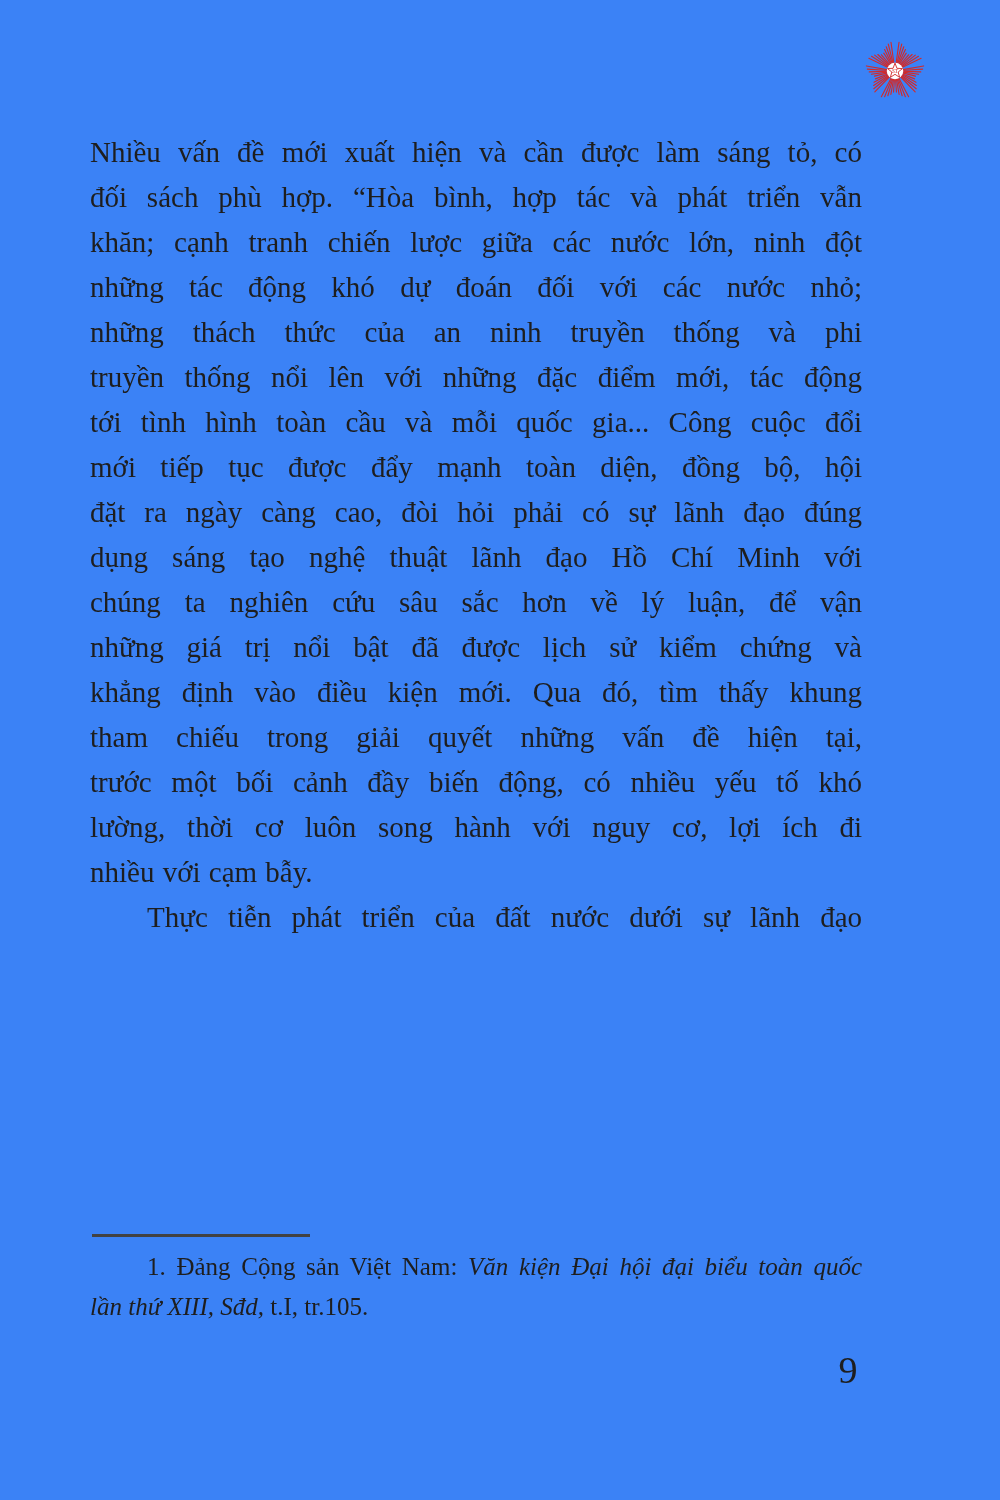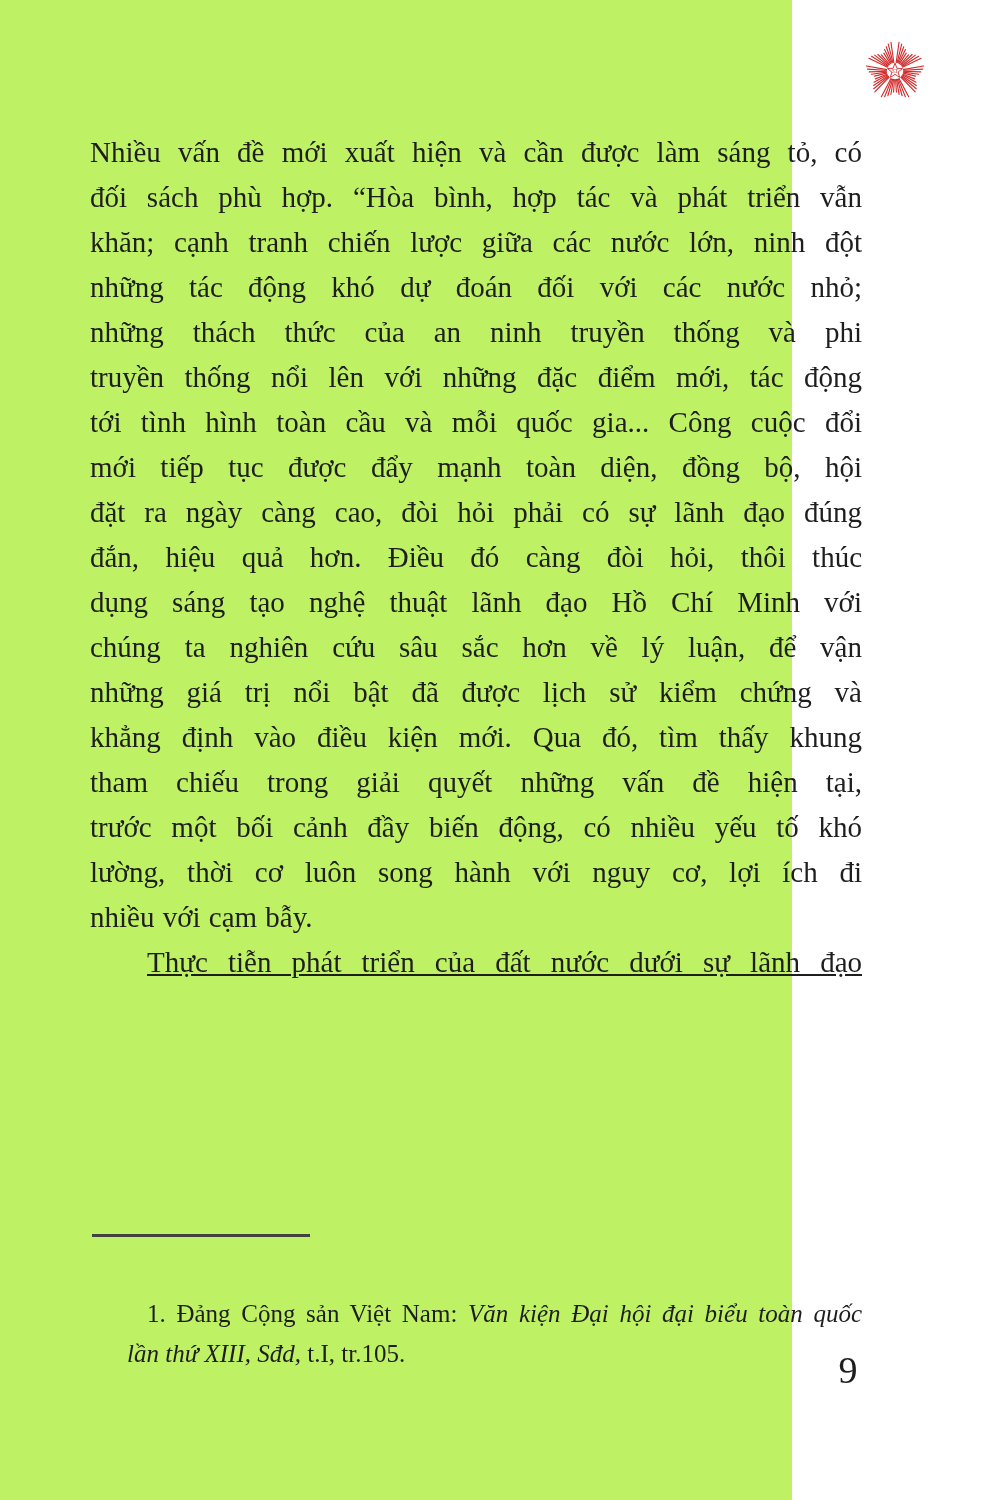--- a/index.html
+++ b/index.html
@@ -5,62 +5,61 @@
   html, body { margin: 0; padding: 0; }
   body {
     width: 1000px; height: 1500px;
     background: #ffffff;
     font-family: "Liberation Serif", serif;
     position: relative;
     overflow: hidden;
   }
   .page {
     position: absolute; left: 0; top: 0;
-    width: 792px; height: 1500px;
-    background: #bef264;
+    width: 1000px; height: 1500px;
+    background: #3b82f6;
   }
   .logo {
     position: absolute; left: 862px; top: 38px;
     width: 66px; height: 66px;
   }
   .bodytext {
     position: absolute; left: 90px; top: 130px;
     width: 772px;
     font-size: 29px;
     line-height: 45px;
     color: #1e1e1e;
   }
   .tline {
     text-align: justify;
     text-align-last: justify;
     word-spacing: 1px;
   }
   .tline.endline { text-align-last: left; }
-  .tline.indent  { text-indent: 57px; text-decoration: underline; }
+  .tline.indent  { text-indent: 57px; }
   .footnote-rule {
     position: absolute; left: 92px; top: 1234px;
     width: 218px; height: 3px;
     background: #424242;
   }
   .footnote {
     position: absolute; left: 90px; top: 1247px;
     width: 772px;
     font-size: 25px;
     line-height: 40px;
     color: #1e1e1e;
     margin: 0;
   }
   .fl1 {
     display: block;
     text-indent: 57px;
     text-align: justify;
     text-align-last: justify;
-    margin-top: 47px;
   }
-  .fl2 { display: block; margin-left: 37px; }
+  .fl2 { display: block; }
   .footnote i { font-style: italic; }
   .pagenum {
     position: absolute; left: 818px; top: 1348px;
     width: 60px;
     text-align: center;
     font-size: 38px;
     color: #1e1e1e;
   }
 </style>
 </head>
@@ -96,21 +95,20 @@
   <div class="bodytext">
       <div class="tline">Nhiều vấn đề mới xuất hiện và cần được làm sáng tỏ, có</div>
       <div class="tline">đối sách phù hợp. “Hòa bình, hợp tác và phát triển vẫn</div>
       <div class="tline">khăn; cạnh tranh chiến lược giữa các nước lớn, ninh đột</div>
       <div class="tline">những tác động khó dự đoán đối với các nước nhỏ;</div>
       <div class="tline">những thách thức của an ninh truyền thống và phi</div>
       <div class="tline">truyền thống nổi lên với những đặc điểm mới, tác động</div>
       <div class="tline">tới tình hình toàn cầu và mỗi quốc gia... Công cuộc đổi</div>
       <div class="tline">mới tiếp tục được đẩy mạnh toàn diện, đồng bộ, hội</div>
       <div class="tline">đặt ra ngày càng cao, đòi hỏi phải có sự lãnh đạo đúng</div>
-      <div class="tline">đắn, hiệu quả hơn. Điều đó càng đòi hỏi, thôi thúc</div>
       <div class="tline">dụng sáng tạo nghệ thuật lãnh đạo Hồ Chí Minh với</div>
       <div class="tline">chúng ta nghiên cứu sâu sắc hơn về lý luận, để vận</div>
       <div class="tline">những giá trị nổi bật đã được lịch sử kiểm chứng và</div>
       <div class="tline">khẳng định vào điều kiện mới. Qua đó, tìm thấy khung</div>
       <div class="tline">tham chiếu trong giải quyết những vấn đề hiện tại,</div>
       <div class="tline">trước một bối cảnh đầy biến động, có nhiều yếu tố khó</div>
       <div class="tline">lường, thời cơ luôn song hành với nguy cơ, lợi ích đi</div>
       <div class="tline endline">nhiều với cạm bẫy.</div>
       <div class="tline indent">Thực tiễn phát triển của đất nước dưới sự lãnh đạo</div>
     </div>

